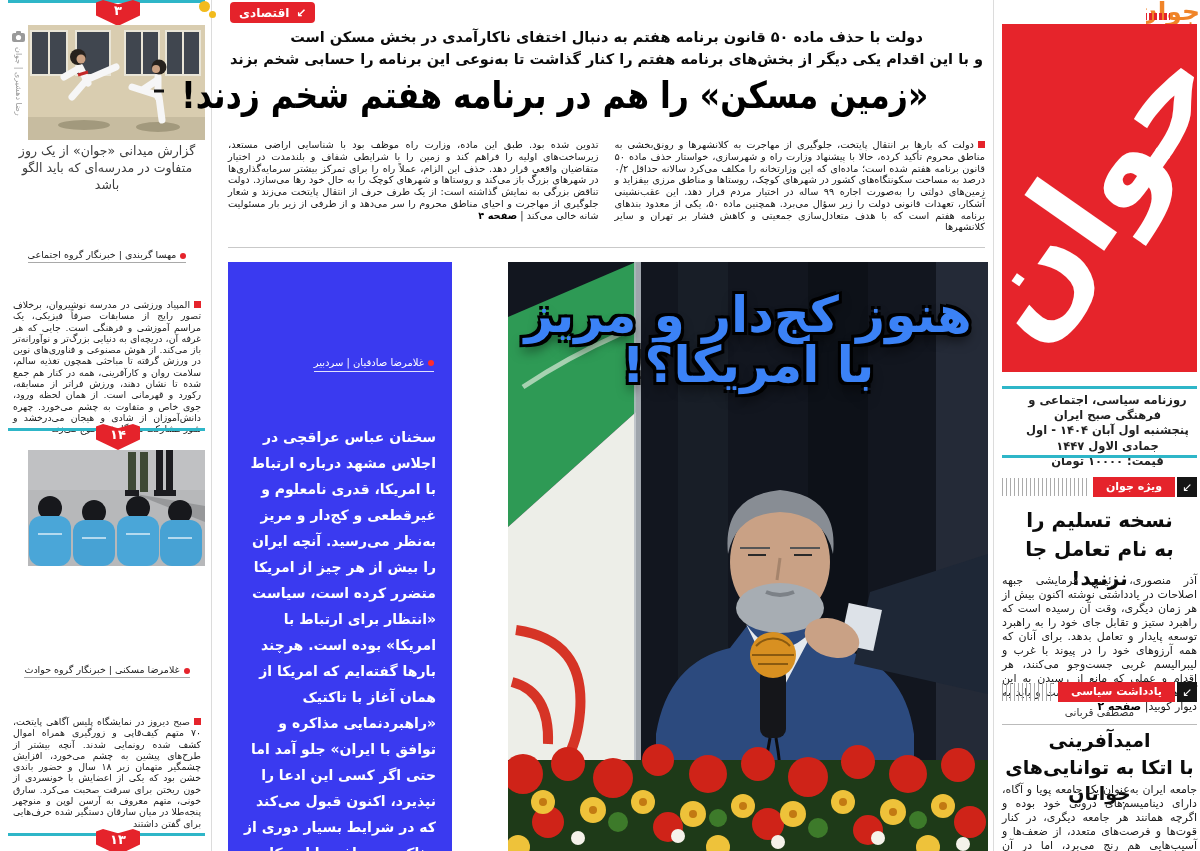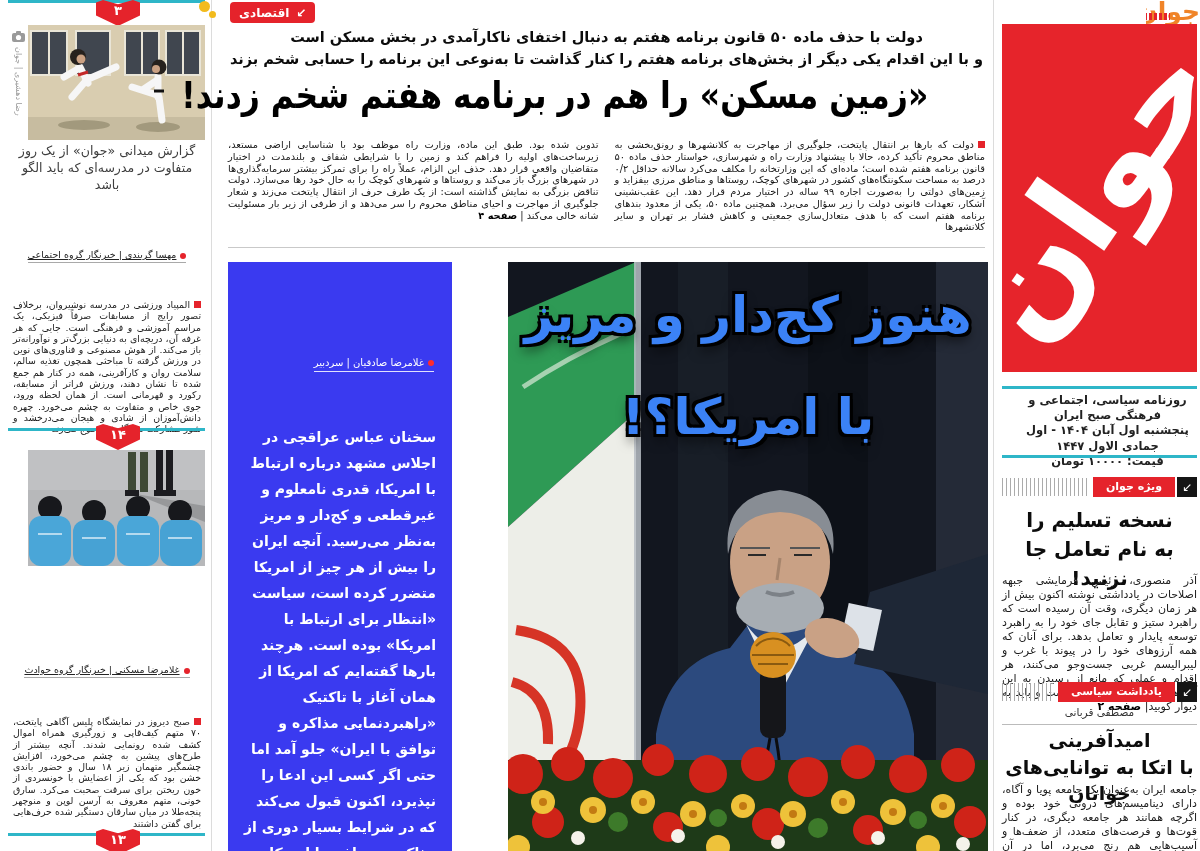--- a/index.html
+++ b/index.html
@@ -11,21 +11,21 @@
   
   .heart{position:absolute;width:44px;height:26px;background:#e5232b;color:#fff;
          font-size:13px;font-weight:bold;text-align:center;line-height:22px;
          clip-path:polygon(50% 100%,0 60%,0 10%,16% 0,50% 16%,84% 0,100% 10%,100% 60%);}
   
   .s-caption{position:absolute;left:14px;width:186px;text-align:center;font-size:12.5px;
              color:#3d3d3d;line-height:1.35;white-space:pre-line;}
   .s-title{position:absolute;left:8px;width:198px;text-align:center;font-weight:bold;
            color:#0d0d0d;white-space:pre-line;}
   .byline{font-size:9.5px;color:#222;border-bottom:1px solid #a9a9a9;padding-bottom:2px;
-          display:inline-block;text-decoration:underline;}
+          display:inline-block;}
   .dot{display:inline-block;width:6px;height:6px;border-radius:50%;background:#e5232b;
        margin-left:4px;vertical-align:middle;}
   .s-body{position:absolute;left:13px;width:188px;font-size:9.4px;line-height:1.2;
           text-align:justify;color:#1b1b1b;margin-top:36px;}
   .bullet{display:inline-block;width:7px;height:7px;background:#e5232b;margin-left:4px;}
   .vcredit{position:absolute;left:8px;top:27px;width:17px;height:125px;}
   .vcredit .vtext{position:absolute;top:20px;right:2px;writing-mode:vertical-rl;
                   font-size:8px;color:#9a9a9a;letter-spacing:1px;}
   .floret{position:absolute;border-radius:50%;background:#f2bb1d;}
   
@@ -45,21 +45,21 @@
   .blue-panel{position:absolute;left:228px;top:262px;width:224px;height:589px;background:#3a3af0;}
   .f-byline{position:absolute;right:18px;top:95px;font-size:10px;color:#fff;
             border-bottom:1px solid rgba(255,255,255,.85);padding-bottom:3px;}
   .f-byline .dot{background:#ff2b2b;}
   .f-body{position:absolute;right:16px;left:14px;top:162px;font-size:14px;font-weight:bold;
           line-height:26px;color:#fff;text-align:right;}
   .photo-main{position:absolute;left:508px;top:262px;width:480px;height:589px;overflow:hidden;}
   .overlay-h{position:absolute;left:508px;top:290px;width:480px;text-align:center;color:#3b82f6;
         font-weight:bold;font-size:50px;line-height:1;white-space:nowrap;
         text-shadow:3px 3px 0 #000,-3px 3px 0 #000,3px -3px 0 #000,-3px -3px 0 #000,0 7px 12px rgba(0,0,0,.55);}
-  .overlay-h .l2{margin-top:52px;}
+  .overlay-h .l2{}
   
   .logo-box{position:absolute;left:1002px;top:24px;width:195px;height:348px;background:#e6242b;overflow:hidden;}
   .logo-word{position:absolute;left:-52px;top:92px;width:300px;text-align:center;color:#fff;
              font-size:128px;font-weight:bold;line-height:1;transform:rotate(-55deg);}
   .corner-peek{position:absolute;left:1146px;top:0;width:54px;height:24px;overflow:hidden;
                color:#f08428;font-size:25px;font-weight:bold;line-height:24px;text-align:left;}
   .corner-peek i{position:absolute;left:-2px;top:13px;width:26px;height:7px;
       background:repeating-linear-gradient(90deg,#e5232b 0 3px,transparent 3px 5px);}
   .rc-info{position:absolute;left:1002px;top:393px;width:195px;text-align:center;
            font-size:11.5px;font-weight:bold;color:#222;line-height:1.32;margin-left:8px;}

